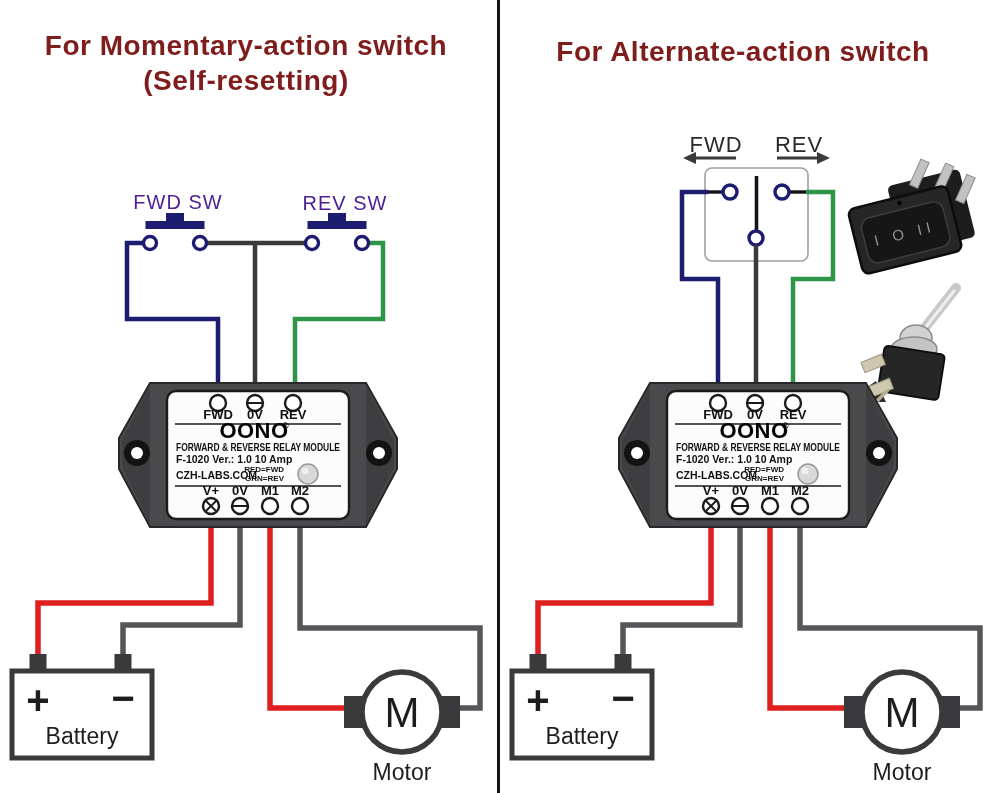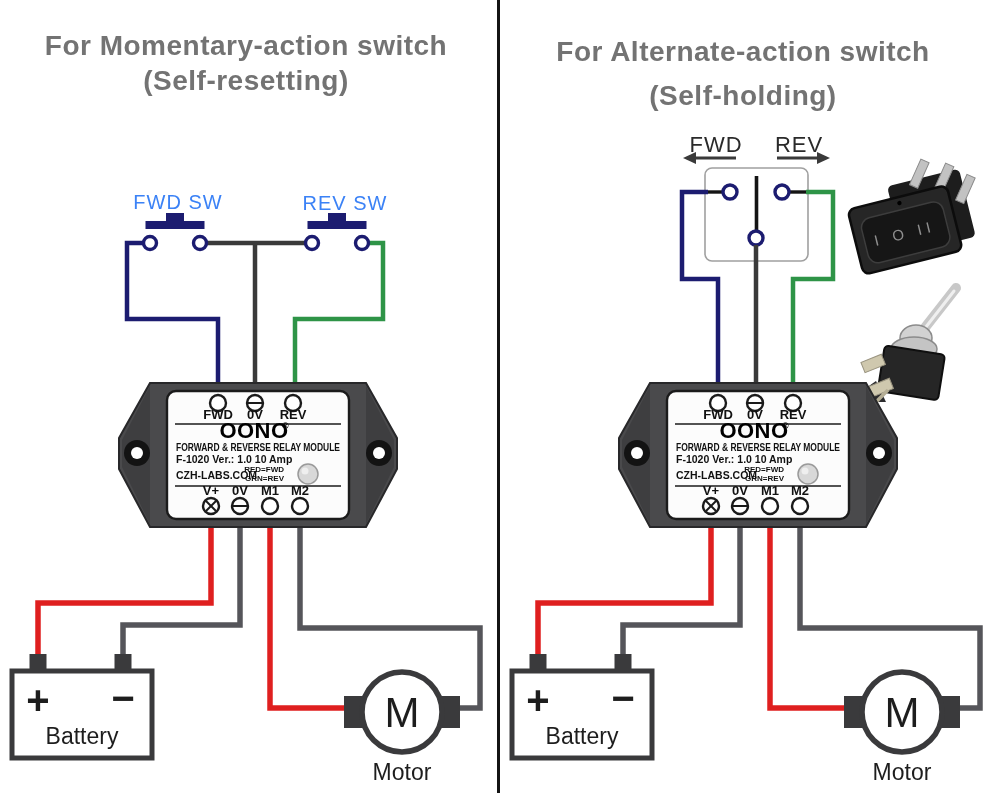--- a/index.html
+++ b/index.html
@@ -6,22 +6,22 @@
     --wire-red:#df1f1f; --wire-green:#2e9447; --wire-blue:#1c1c70;
     --wire-gray:#55555a; --wire-black:#3a3a3a; --component-dark:#3a3a3c;
     --module-body:#4a4a4c; --module-edge:#28282a;
   }
   html,body{margin:0;padding:0;background:#ffffff;}
   #stage{
     position:relative;width:1000px;height:793px;background:#ffffff;overflow:hidden;
     font-family:"Liberation Sans",sans-serif;color:#111;
   }
   .abs{position:absolute;}
-  .title{font-weight:bold;font-size:28px;text-align:center;letter-spacing:.5px;color:#737373;}
-  .swlabel{font-size:20px;text-align:center;color:#3b82f6;letter-spacing:1px;}
+  .title{font-weight:bold;font-size:28px;text-align:center;letter-spacing:.5px;color:#7f1d1d;}
+  .swlabel{font-size:20px;text-align:center;color:#4c1d95;letter-spacing:1px;}
   .dirlabel{font-size:22px;text-align:center;color:#2a2a2a;letter-spacing:1px;}
   #divider{left:497px;top:0;width:3px;height:793px;background:#141414;}
   svg{position:absolute;left:0;top:0;}
   svg text{font-family:"Liberation Sans",sans-serif;}
   
   .wt{fill:none;stroke-width:4.5;}
   .wb{fill:none;stroke-width:5.5;}
   .red{stroke:var(--wire-red);} .green{stroke:var(--wire-green);}
   .blue{stroke:var(--wire-blue);} .gray{stroke:var(--wire-gray);}
   .blk{stroke:var(--wire-black);}
@@ -254,21 +254,20 @@
     <circle class="mterm" cx="152" cy="124" r="8"></circle>
     <circle class="mterm" cx="182" cy="124" r="8"></circle>
   </svg>
 
   <div class="abs" id="divider"></div>
 
   <div class="abs title" style="left:6px;top:30px;width:480px;">For Momentary-action switch</div>
   <div class="abs title" style="left:6px;top:65px;width:480px;">(Self-resetting)</div>
 
   <div class="abs title" style="left:500px;top:36px;width:486px;">For Alternate-action switch</div>
-  <div class="abs title" style="left:500px;top:80px;width:486px;">(Self-holding)</div>
 
   <div class="abs swlabel" style="left:128px;top:191px;width:100px;">FWD SW</div>
   <div class="abs swlabel" style="left:295px;top:192px;width:100px;">REV SW</div>
 
   <div class="abs dirlabel" style="left:676px;top:132px;width:80px;">FWD</div>
   <div class="abs dirlabel" style="left:759px;top:132px;width:80px;">REV</div>
 
 </div>
 
 </body></html>

